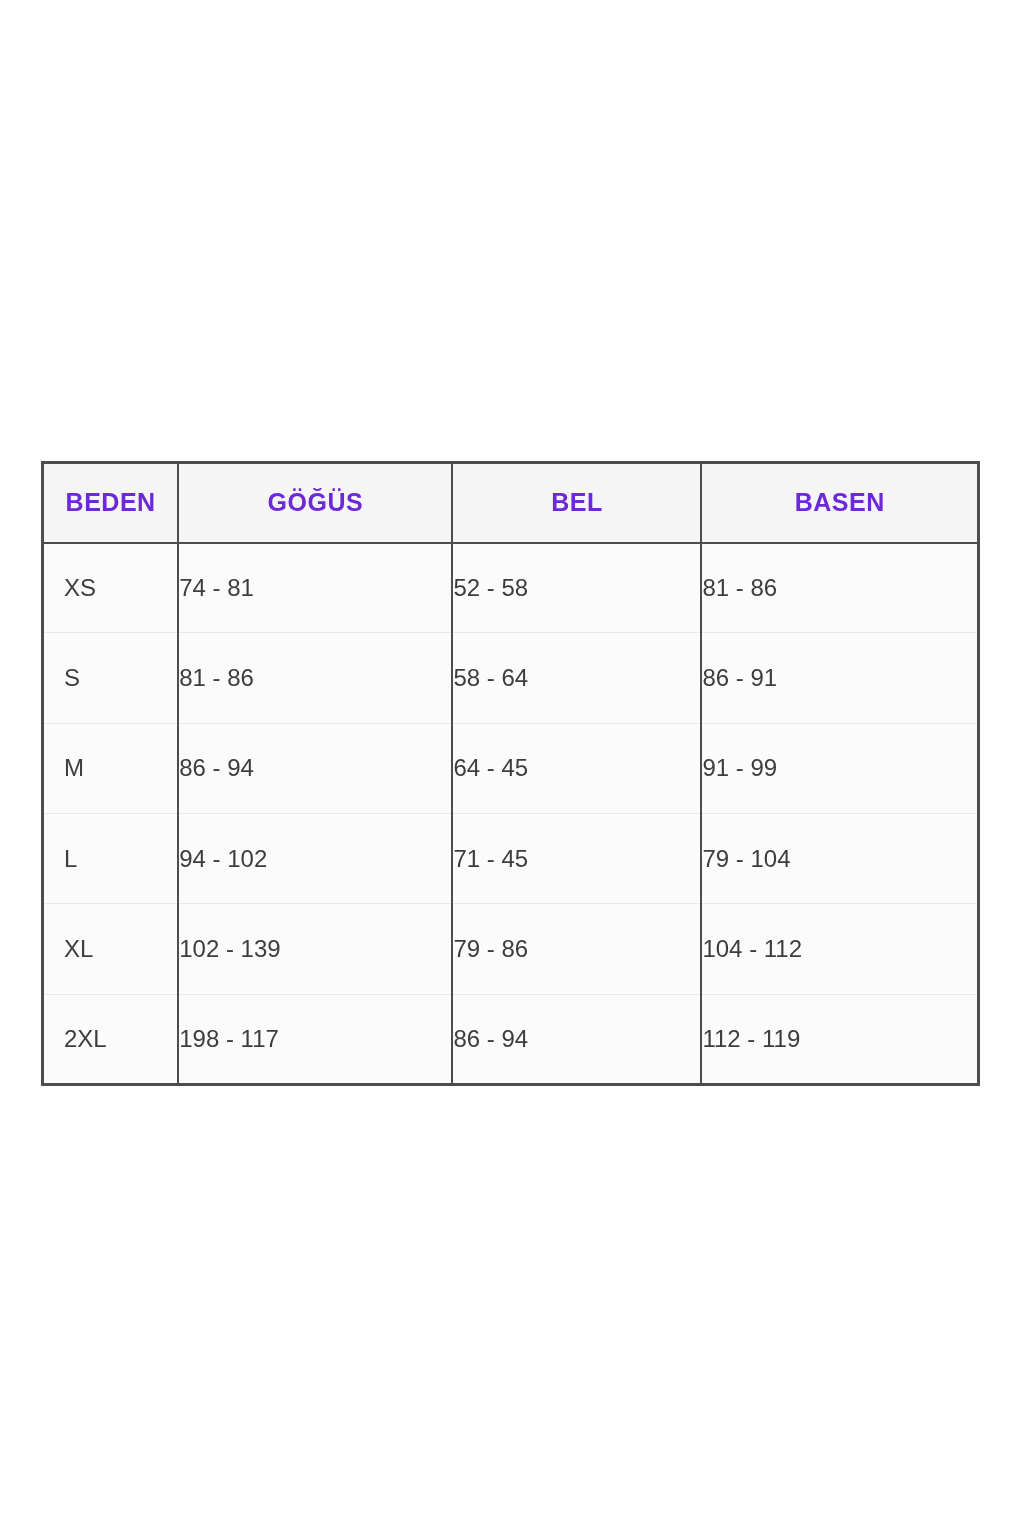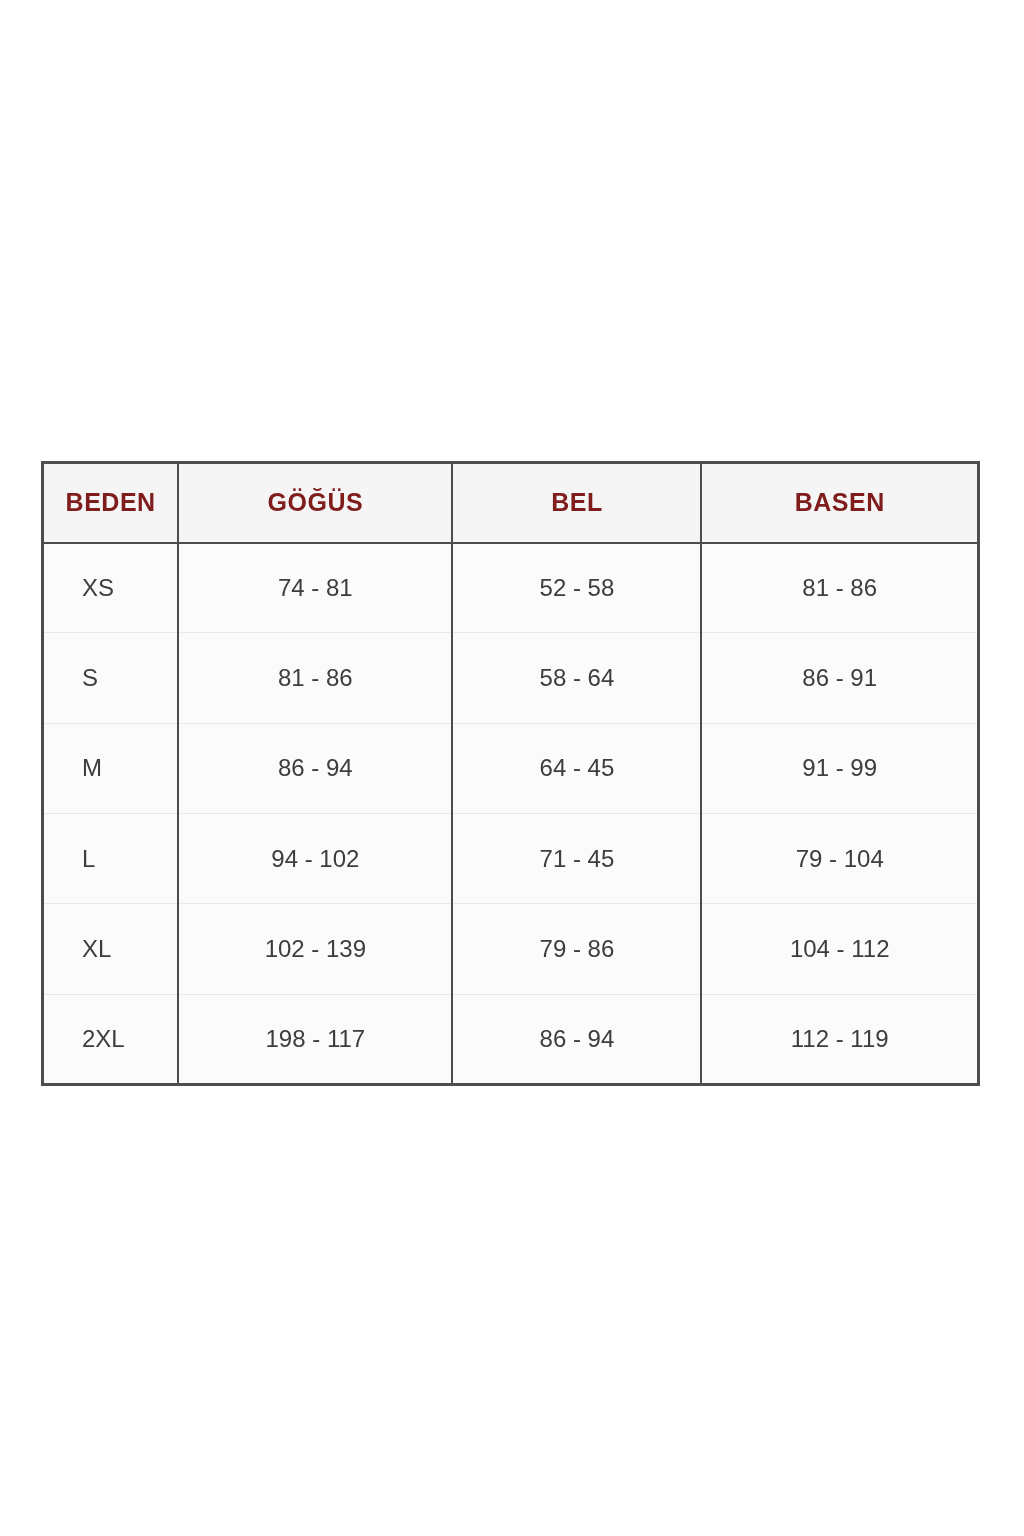--- a/index.html
+++ b/index.html
@@ -33,45 +33,44 @@
   col.c-waist { width: 26.6%; }
   col.c-hips  { width: 29.6%; }
 
   table.size-chart th {
     height: 80px;
     background: #f5f5f5;
     border-right: 2px solid #4d4d4d;
     border-bottom: 2px solid #4d4d4d;
     font-size: 25px;
     font-weight: bold;
-    color: #7f1d1d;
+    color: #6d28d9;
     text-align: center;
     letter-spacing: 0.5px;
     vertical-align: middle;
   }
   table.size-chart th:last-child { border-right: none; }
 
   table.size-chart td {
     height: 78px;
     border-right: 2px solid #4d4d4d;
     font-size: 24px;
     color: #3d3d3d;
-    text-align: center;
     vertical-align: middle;
     background: #fbfbfb;
   }
   table.size-chart td:last-child { border-right: none; }
 
   table.size-chart tbody tr + tr td {
     border-top: 1px solid #e9e9e9;
   }
 
   table.size-chart td.size-label {
     text-align: left;
-    padding-left: 38px;
+    padding-left: 20px;
   }
 </style>
 </head>
 <body>
 
 <div class="page">
 
   <table class="size-chart">
     <colgroup>
       <col class="c-size">

